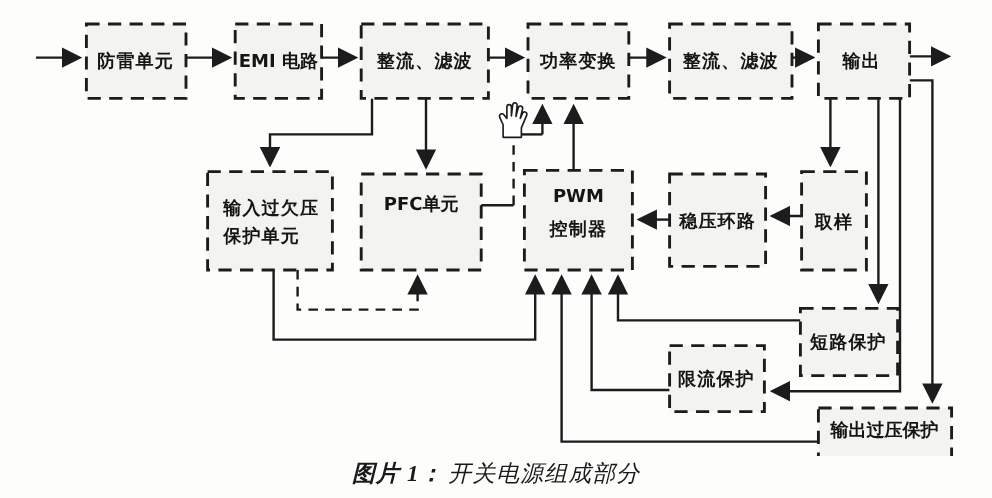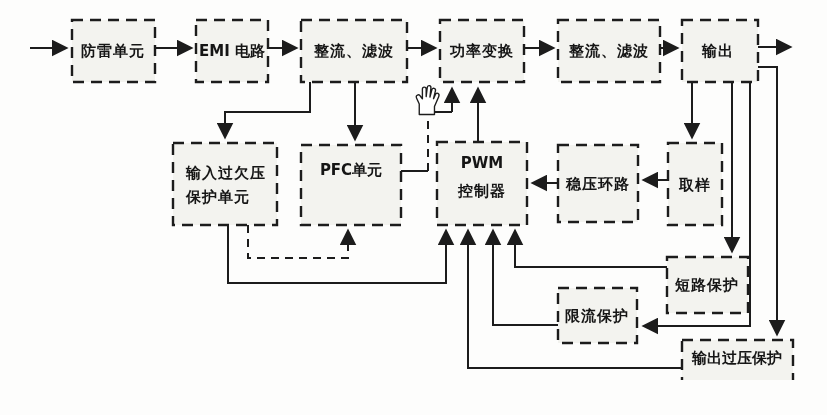--- a/index.html
+++ b/index.html
@@ -154,13 +154,16 @@
       <rect class="box" x="682" y="340" width="111" height="48"></rect>
       <text class="blk-label" x="737" y="363" style="letter-spacing:0;">输出过压保护</text>
     </g>
 
     <g transform="translate(414,84) scale(1.05)">
       <path d="M5,29 L5,19 L2.5,13.5 q-1,-2.2 0.8,-3 q1.8,-0.8 2.8,1.2 L8,14 L8,5 q0,-2 1.8,-2 q1.8,0 1.8,2 L11.6,12 L12.6,3.4 q0.25,-2 2,-1.8 q1.75,0.25 1.5,2.2 L15.2,12.4 L17,5.6 q0.5,-1.9 2.2,-1.4 q1.7,0.5 1.2,2.4 L18.6,14 L20.4,10 q0.8,-1.8 2.4,-1 q1.6,0.8 0.8,2.8 L19.5,21.5 L19.5,29 Z" fill="#ffffff" stroke="#1c1c1c" stroke-width="1.3" stroke-linejoin="round"></path>
     </g>
   </svg>
 
   
+  <div class="caption">
+    <span class="cap-prefix">图片 1：</span><span>开关电源组成部分</span>
+  </div>
 </div>
 
 </body></html>

